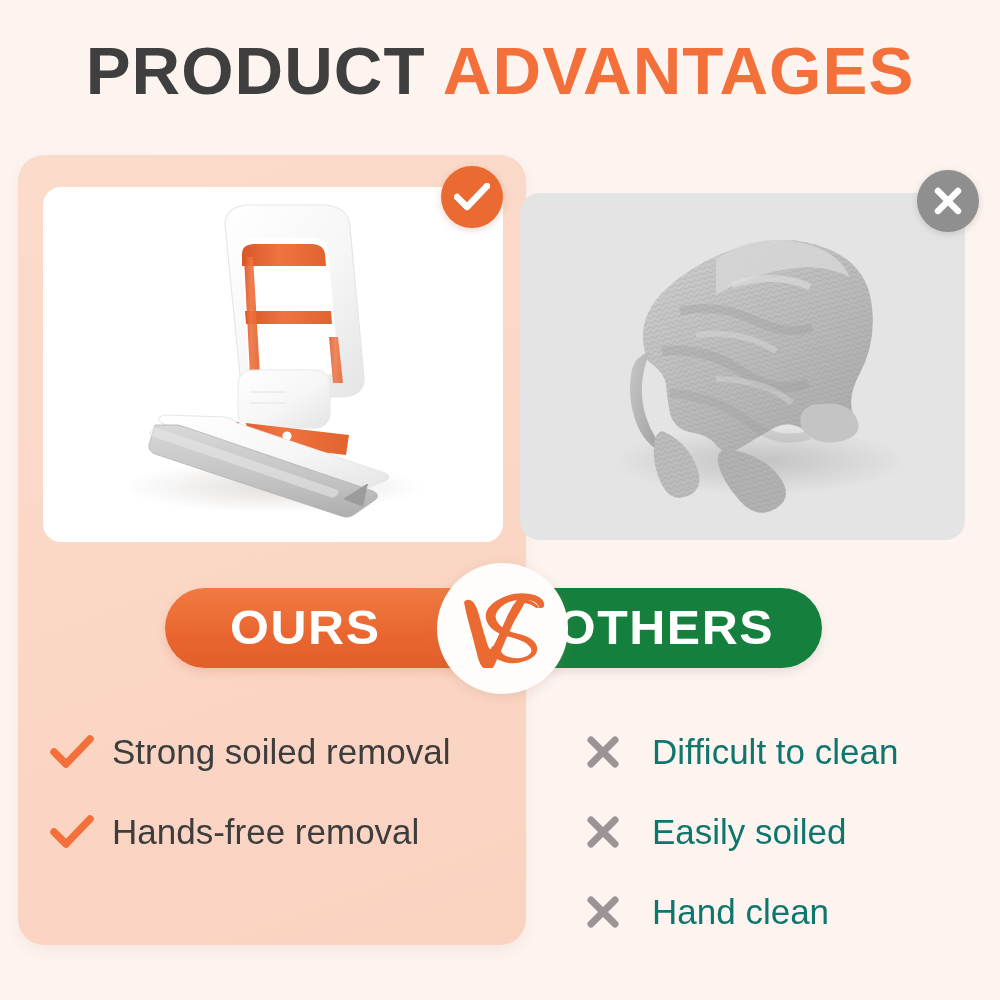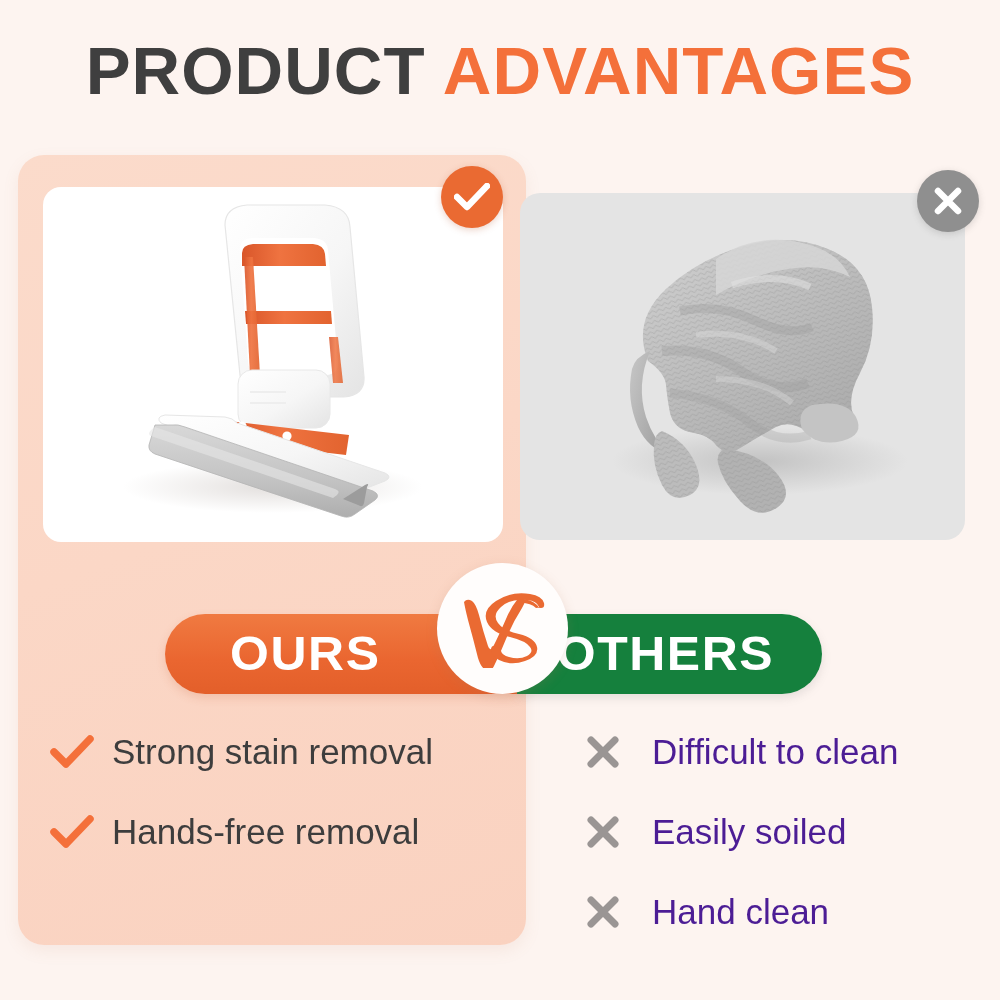--- a/index.html
+++ b/index.html
@@ -100,21 +100,20 @@
     top: 588px;
     width: 657px;
     height: 80px;
   }
   .vs-half {
     position: absolute;
     top: 0;
     height: 80px;
     display: flex;
     align-items: center;
-    margin-top: 26px;
   }
   .vs-left {
     left: 0;
     width: 352px;
     border-radius: 40px 0 0 40px;
     background: linear-gradient(180deg, #f07a41 0%, #ea6630 58%, #e35f2a 100%);
     justify-content: flex-start;
     padding-left: 68px;
     box-sizing: border-box;
     box-shadow: 0 4px 10px rgba(200,90,45,0.18);
@@ -171,21 +170,21 @@
     display: flex;
     align-items: center;
     justify-content: flex-start;
   }
   .row-label {
     font-size: 35px;
     line-height: 1.1;
     white-space: nowrap;
   }
   .list-ours .row-label  { color: #3d3d3d; }
-  .list-other .row-label { color: #4c1d95; }
+  .list-other .row-label { color: #0f766e; }
   .list-other .row-icon  { width: 66px; flex: 0 0 66px; }
 </style>
 </head>
 <body>
 
 <div class="title">
   <span class="t-dark">PRODUCT</span>
   <span class="t-accent">ADVANTAGES</span>
 </div>
 
@@ -327,21 +326,21 @@
   </svg>
 </div>
 
 <div class="list list-ours">
   <div class="row">
     <span class="row-icon">
       <svg width="44" height="34" viewBox="0 0 44 34">
         <path d="M4 17 L16 29 L40 4" fill="none" stroke="#f4703a" stroke-width="7.5" stroke-linecap="round" stroke-linejoin="round"></path>
       </svg>
     </span>
-    <span class="row-label">Strong stain removal</span>
+    <span class="row-label">Strong soiled removal</span>
   </div>
   <div class="row">
     <span class="row-icon">
       <svg width="44" height="34" viewBox="0 0 44 34">
         <path d="M4 17 L16 29 L40 4" fill="none" stroke="#f4703a" stroke-width="7.5" stroke-linecap="round" stroke-linejoin="round"></path>
       </svg>
     </span>
     <span class="row-label">Hands-free removal</span>
   </div>
 </div>

